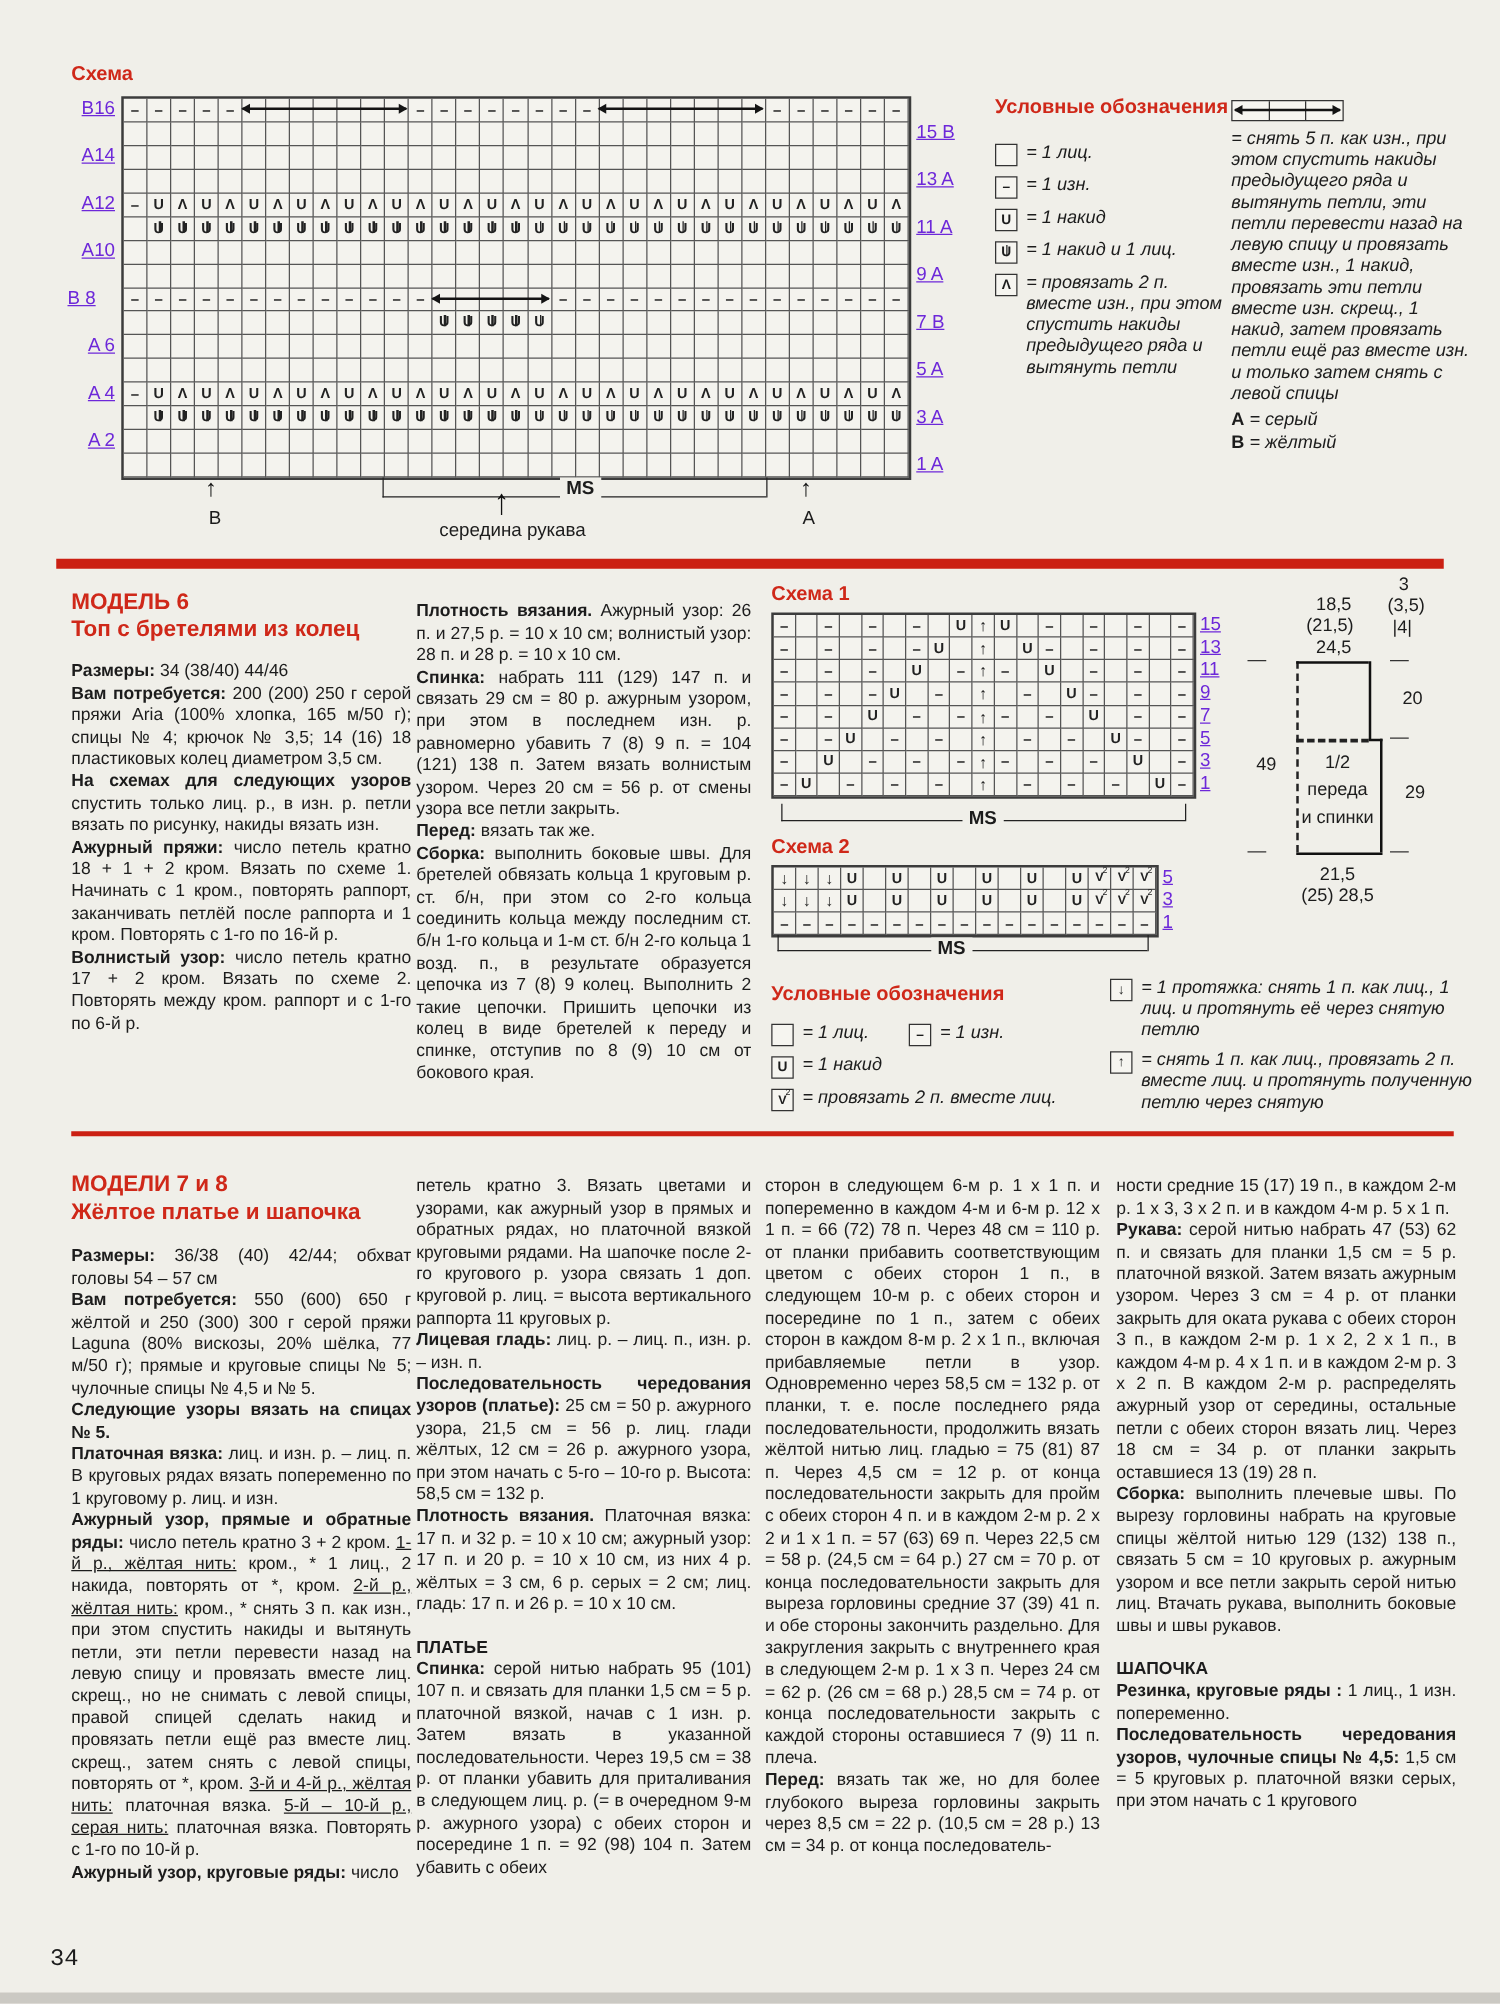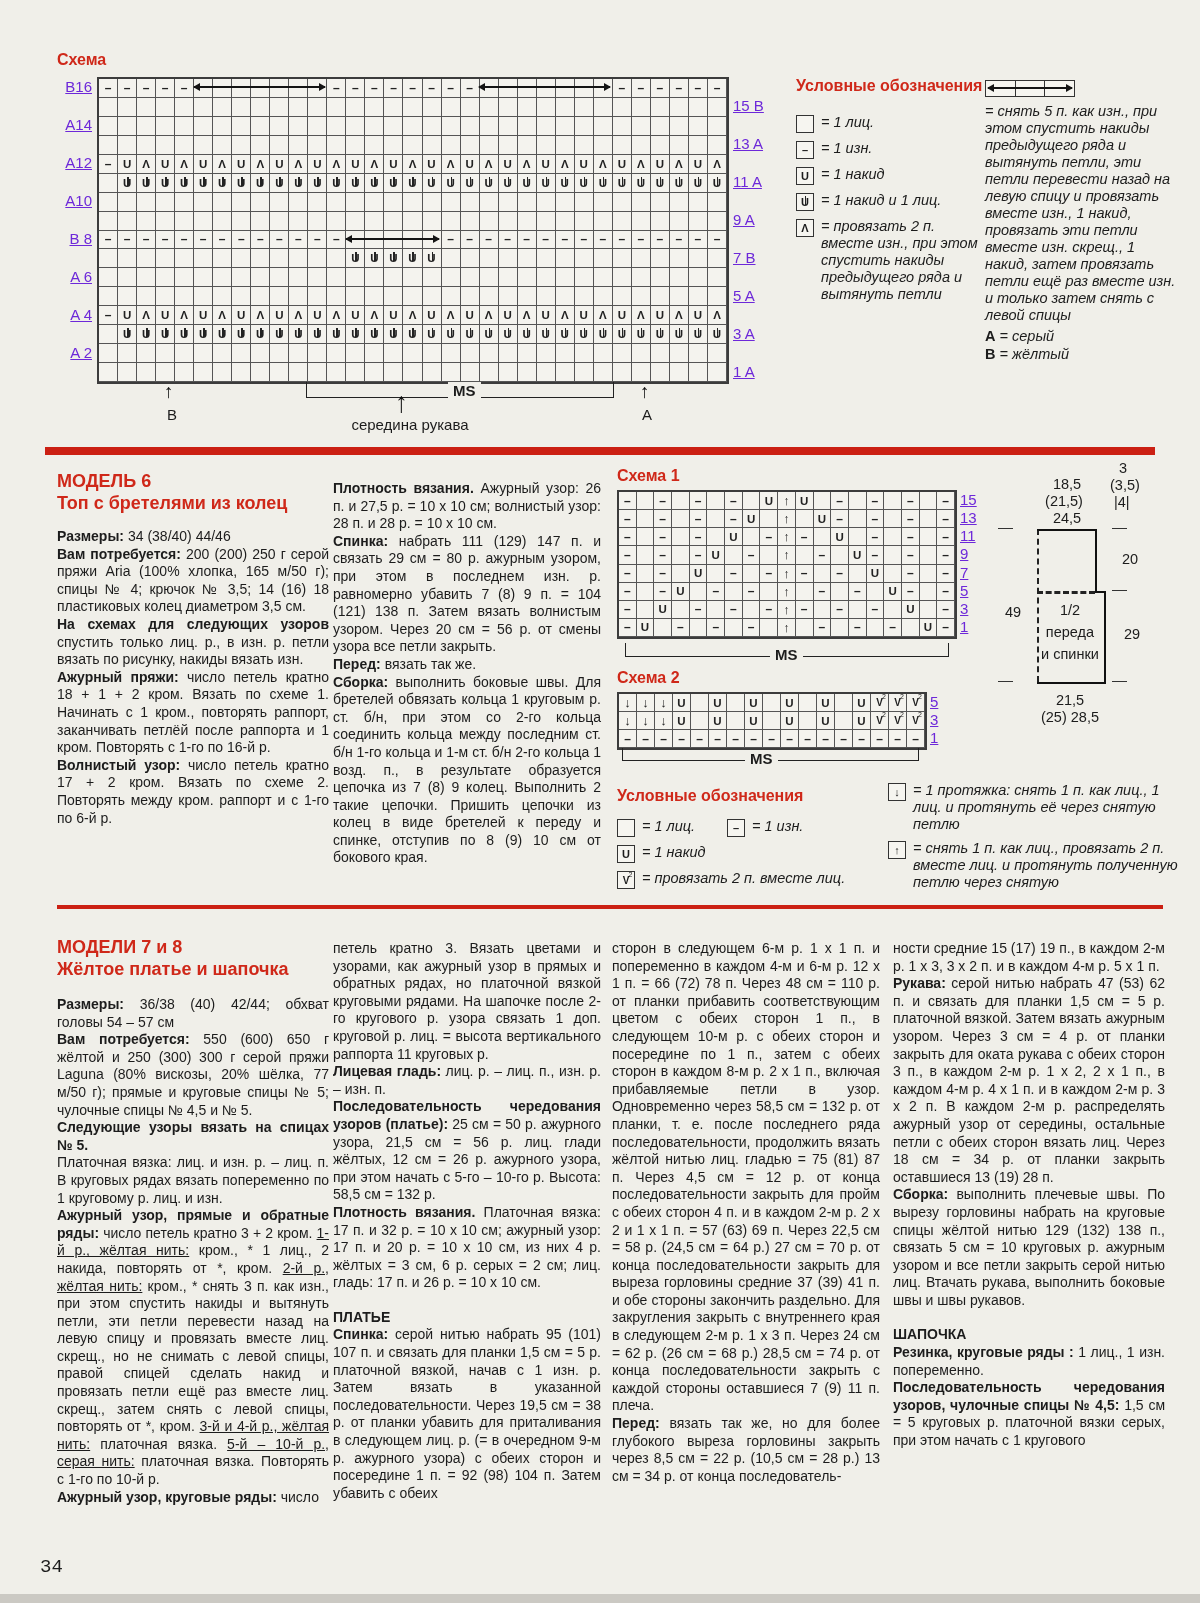--- a/index.html
+++ b/index.html
@@ -947,21 +947,21 @@
       <div class="cell"></div>
       <div class="cell"></div>
       <div class="cell"></div>
       <div class="cell"></div>
     </div>
   <div id="topgrid-labels" class="abs">
       <span class="rowlab" style="left: 54px; top: 78.4688px; width: 38px; text-align: right;">B16</span>
       <span class="rowlab" style="left: 54px; top: 116.344px; width: 38px; text-align: right;">A14</span>
       <span class="rowlab" style="left: 54px; top: 154.219px; width: 38px; text-align: right;">A12</span>
       <span class="rowlab" style="left: 54px; top: 192.094px; width: 38px; text-align: right;">A10</span>
-      <span class="rowlab" style="left: 54px; top: 229.969px; width: 38px; text-align: right;">B 8</span>
+      <span class="rowlab" style="left: 54px; top: 229.969px; width: 38px; ">B 8</span>
       <span class="rowlab" style="left: 54px; top: 267.844px; width: 38px; text-align: right;">A 6</span>
       <span class="rowlab" style="left: 54px; top: 305.719px; width: 38px; text-align: right;">A 4</span>
       <span class="rowlab" style="left: 54px; top: 343.594px; width: 38px; text-align: right;">A 2</span>
       <span class="rowlab" style="left: 733px; top: 97.4062px;">15 B</span>
       <span class="rowlab" style="left: 733px; top: 135.281px;">13 A</span>
       <span class="rowlab" style="left: 733px; top: 173.156px;">11 A</span>
       <span class="rowlab" style="left: 733px; top: 211.031px;">9 A</span>
       <span class="rowlab" style="left: 733px; top: 248.906px;">7 B</span>
       <span class="rowlab" style="left: 733px; top: 286.781px;">5 A</span>
       <span class="rowlab" style="left: 733px; top: 324.656px;">3 A</span>
@@ -1605,21 +1605,21 @@
   </div>
 
   <div class="abs redhead" style="left:57px;top:936px;">
     <div>МОДЕЛИ 7 и 8</div>
     <div>Жёлтое платье и шапочка</div>
   </div>
   <div class="txtcol" style="left:57px;top:996px;width:272px;">
       <p><span style="font-weight: 700;">Размеры: </span><span>36/38 (40) 42/44; обхват головы 54 – 57 см</span></p>
       <p><span style="font-weight: 700;">Вам потребуется: </span><span>550 (600) 650 г жёлтой и 250 (300) 300 г серой пряжи Laguna (80% вискозы, 20% шёлка, 77 м/50 г); прямые и круговые спицы № 5; чулочные спицы № 4,5 и № 5.</span></p>
       <p><span style="font-weight: 700;">Следующие узоры вязать на спицах № 5.</span></p>
-      <p><span style="font-weight: 400;">Платочная вязка: </span><span>лиц. и изн. р. – лиц. п. В круговых рядах вязать попеременно по 1 круговому р. лиц. и изн.</span></p>
+      <p><span style="font-weight: 700;">Платочная вязка: </span><span>лиц. и изн. р. – лиц. п. В круговых рядах вязать попеременно по 1 круговому р. лиц. и изн.</span></p>
       <p><span style="font-weight: 700;">Ажурный узор, прямые и обратные ряды: </span><span>число петель кратно 3 + 2 кром. </span><span style="text-decoration: underline;">1-й р., жёлтая нить:</span><span> кром., * 1 лиц., 2 накида, повторять от *, кром. </span><span style="text-decoration: underline;">2-й р., жёлтая нить:</span><span> кром., * снять 3 п. как изн., при этом спустить накиды и вытянуть петли, эти петли перевести назад на левую спицу и провязать вместе лиц. скрещ., но не снимать с левой спицы, правой спицей сделать накид и провязать петли ещё раз вместе лиц. скрещ., затем снять с левой спицы, повторять от *, кром. </span><span style="text-decoration: underline;">3-й и 4-й р., жёлтая нить:</span><span> платочная вязка. </span><span style="text-decoration: underline;">5-й – 10-й р., серая нить:</span><span> платочная вязка. Повторять с 1-го по 10-й р.</span></p>
       <p><span style="font-weight: 700;">Ажурный узор, круговые ряды: </span><span>число</span></p>
     </div>
   <div class="txtcol" style="left:333px;top:940px;width:268px;">
       <p><span>петель кратно 3. Вязать цветами и узорами, как ажурный узор в прямых и обратных рядах, но платочной вязкой круговыми рядами. На шапочке после 2-го кругового р. узора связать 1 доп. круговой р. лиц. = высота вертикального раппорта 11 круговых р.</span></p>
       <p><span style="font-weight: 700;">Лицевая гладь: </span><span>лиц. р. – лиц. п., изн. р. – изн. п.</span></p>
       <p><span style="font-weight: 700;">Последовательность чередования узоров (платье): </span><span>25 см = 50 р. ажурного узора, 21,5 см = 56 р. лиц. глади жёлтых, 12 см = 26 р. ажурного узора, при этом начать с 5-го – 10-го р. Высота: 58,5 см = 132 р.</span></p>
       <p><span style="font-weight: 700;">Плотность вязания. </span><span>Платочная вязка: 17 п. и 32 р. = 10 x 10 см; ажурный узор: 17 п. и 20 р. = 10 x 10 см, из них 4 р. жёлтых = 3 см, 6 р. серых = 2 см; лиц. гладь: 17 п. и 26 р. = 10 x 10 см.</span></p>
       <p class="gap"><span style="font-weight: 700;">ПЛАТЬЕ</span></p>
       <p><span style="font-weight: 700;">Спинка: </span><span>серой нитью набрать 95 (101) 107 п. и связать для планки 1,5 см = 5 р. платочной вязкой, начав с 1 изн. р. Затем вязать в указанной последовательности. Через 19,5 см = 38 р. от планки убавить для приталивания в следующем лиц. р. (= в очередном 9-м р. ажурного узора) с обеих сторон и посередине 1 п. = 92 (98) 104 п. Затем убавить с обеих</span></p>

